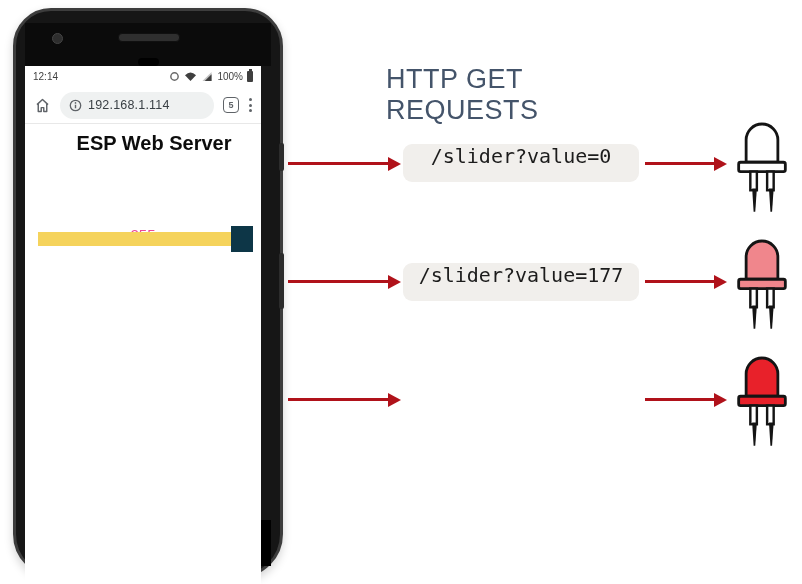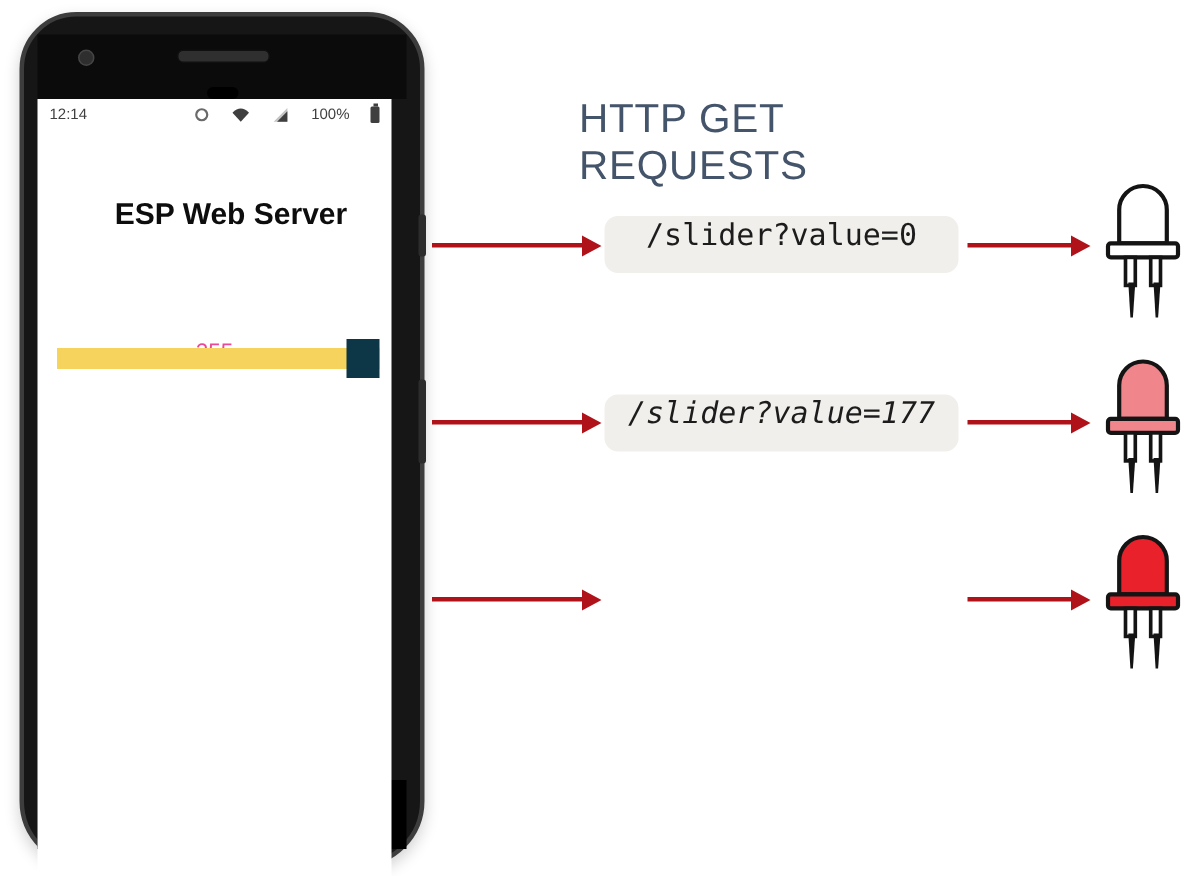--- a/index.html
+++ b/index.html
@@ -20,21 +20,21 @@
   .side-btn{position:absolute;left:263px;width:5px;background:#2c2c2c;border-radius:2px;}
   .btn-power{top:132px;height:28px;}
   .btn-volume{top:242px;height:56px;}
 
   .screen{position:absolute;left:9px;top:55px;width:236px;height:568px;background:#ffffff;overflow:hidden;}
 
   
   .statusbar{position:absolute;left:0;top:0;width:100%;height:21px;display:flex;align-items:center;
              justify-content:space-between;box-sizing:border-box;padding:0 8px;
              font-size:10px;color:#3f3f3f;}
-  .status-right{display:flex;align-items:center;gap:14px;}
+  .status-right{display:flex;align-items:center;gap:4px;}
   .battery{width:6px;height:11px;background:#3f3f3f;border-radius:1px;position:relative;}
   .battery:before{content:"";position:absolute;left:1.5px;top:-2px;width:3px;height:2px;background:#3f3f3f;}
 
   
   .addressbar{position:absolute;left:0;top:21px;width:100%;height:37px;display:flex;align-items:center;
               box-sizing:border-box;padding:0 9px;border-bottom:1px solid #e8e8e8;background:#fff;}
   .omnibox{flex:1;height:27px;background:#eff1f1;border-radius:15px;display:flex;align-items:center;
            margin:0 9px;padding:0 9px;box-sizing:border-box;}
   .url-text{font-size:12.5px;color:#3a4045;margin-left:6px;letter-spacing:0.2px;}
   .tab-counter{width:14px;height:14px;border:1.8px solid #5f6368;border-radius:4px;
@@ -51,21 +51,21 @@
   .slider-track{position:absolute;left:13px;top:166px;width:215px;height:14px;background:#f5d35c;}
   .slider-thumb{position:absolute;left:193px;top:-6px;width:22px;height:26px;background:#0d3647;}
 
   
   .diagram-title{position:absolute;left:386px;top:64px;width:282px;text-align:left;
                  font-size:27px;color:#44546a;letter-spacing:0.5px;}
 
   .req-box{position:absolute;left:403px;width:236px;height:38px;background:#f1efec;border-radius:9px;
            display:flex;justify-content:center;
            font-family:"DejaVu Sans Mono",monospace;font-size:20px;color:#1c1c1c;}
-  .box-r0{top:144px;} .box-r1{top:263px;font-style:italic;} .box-r2{top:380px;}
+  .box-r0{top:144px;} .box-r1{top:263px;} .box-r2{top:380px;}
 
   .arrow{position:absolute;height:3px;background:#b0121a;}
   .arrow:after{content:"";position:absolute;right:-13px;top:-5.5px;width:0;height:0;
                border-left:13px solid #b0121a;border-top:7px solid transparent;
                border-bottom:7px solid transparent;}
   .arrA{left:288px;width:100px;}
   .arrB{left:645px;width:69px;}
   .arr-r0{top:162px;} .arr-r1{top:280px;} .arr-r2{top:398px;}
 
   .led{position:absolute;left:734px;width:56px;height:94px;}
@@ -98,20 +98,41 @@
           </svg>
           <svg width="12" height="11" viewBox="0 0 12 12">
             <path d="M1 11 L11 11 L11 1 Z" fill="#c4c4c4"></path>
             <path d="M3.5 11 L11 11 L11 3.5 Z" fill="#3f3f3f"></path>
           </svg>
           <span>100%</span>
           <span class="battery"></span>
         </span>
       </div>
 
+      <div class="addressbar">
+        <svg width="17" height="17" viewBox="0 0 20 20">
+          <path d="M3.5 9 L10 3 L16.5 9 M5 8 V17 H8.5 V12.5 H11.5 V17 H15 V8" fill="none" stroke="#5f6368" stroke-width="1.7" stroke-linejoin="round"></path>
+        </svg>
+        <div class="omnibox">
+          <svg width="13" height="13" viewBox="0 0 14 14">
+            <circle cx="7" cy="7" r="5.6" fill="none" stroke="#5f6368" stroke-width="1.4"></circle>
+            <line x1="7" y1="6.2" x2="7" y2="10" stroke="#5f6368" stroke-width="1.5"></line>
+            <circle cx="7" cy="4.2" r="0.9" fill="#5f6368"></circle>
+          </svg>
+          <span class="url-text">192.168.1.114</span>
+        </div>
+        <div class="tab-counter">
+          <span>5</span>
+        </div>
+        <div class="kebab">
+            <i></i>
+            <i></i>
+            <i></i>
+          </div>
+      </div>
 
       <div class="web-heading">ESP Web Server</div>
       <div class="web-value">255</div>
       <div class="slider-track">
         <div class="slider-thumb"></div>
       </div>
 
     </div>
   </div>
 

